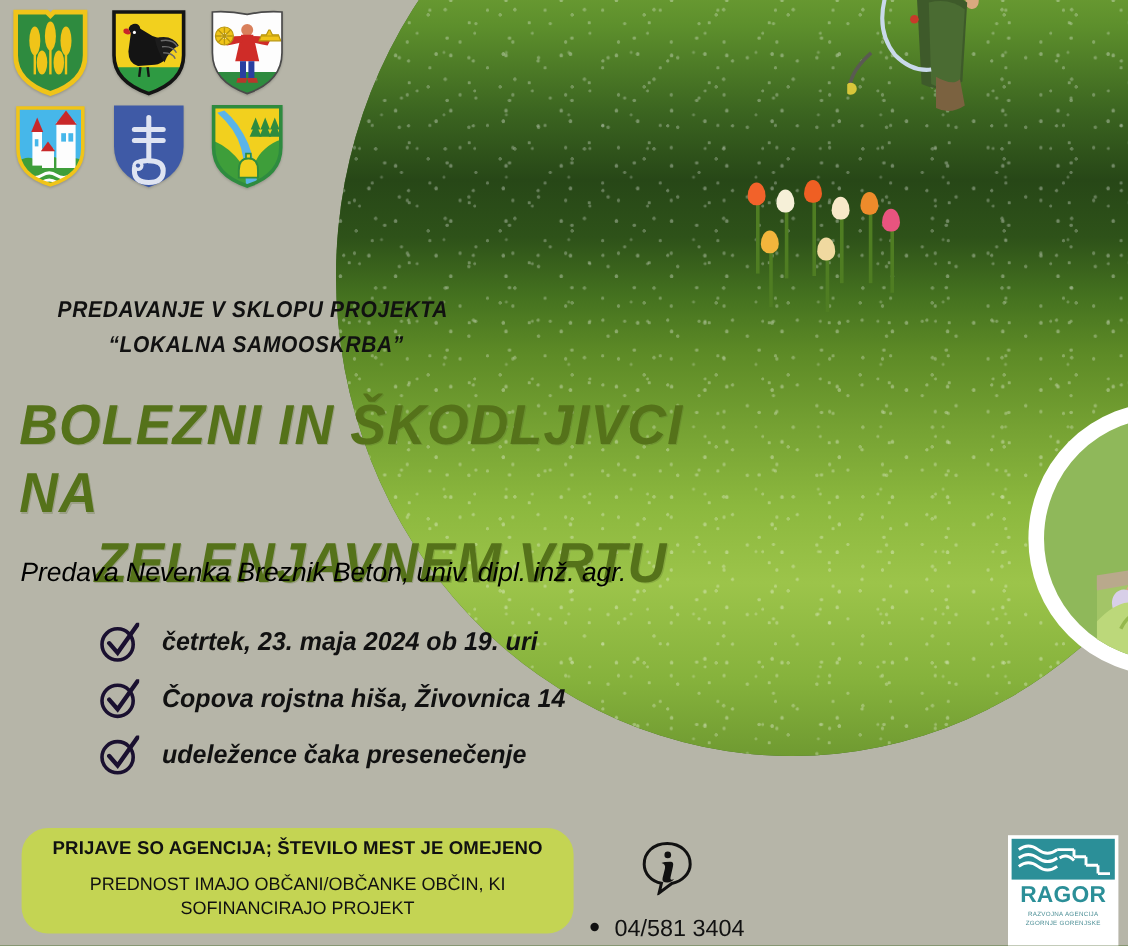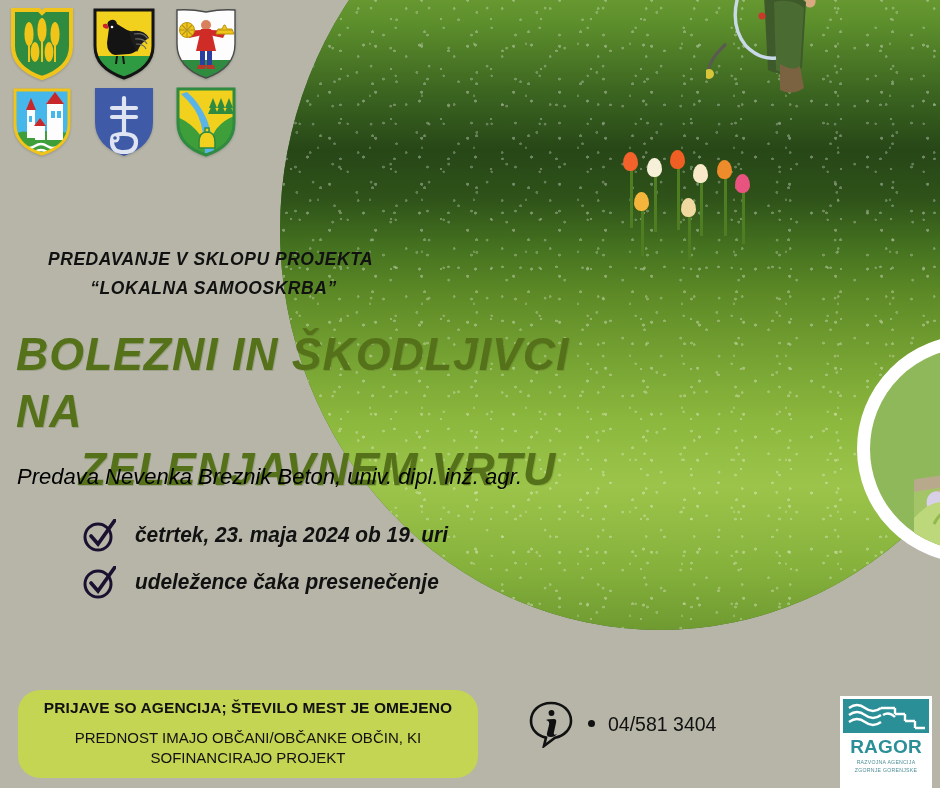--- a/index.html
+++ b/index.html
@@ -119,21 +119,21 @@
   #notice{
     position:absolute; left:18px; top:690px; width:460px; height:88px;
     background:#c4d453; border-radius:22px;
     display:flex; flex-direction:column; align-items:center; justify-content:center;
     padding:4px 14px 6px;
   }
   #notice .n1{ font-size:15.5px; font-weight:bold; color:#111; letter-spacing:.1px; }
   #notice .n2{ font-size:15px; color:#111; text-align:center; line-height:1.3; margin-top:11px; }
 
   
-  #contact{ position:absolute; left:528px; top:700px; display:flex; align-items:center; gap:14px; }
+  #contact{ position:absolute; left:492px; top:700px; display:flex; align-items:center; gap:14px;flex-direction:column; }
   #contact .info-ico{ width:46px; height:48px; flex:0 0 46px; }
   #contact ul{ list-style:none; }
   #contact li{ font-size:19.5px; color:#111; line-height:1.45; display:flex; align-items:baseline; gap:13px; }
   #contact li .dot{ width:7px; height:7px; border-radius:50%; background:#111; flex:0 0 7px; position:relative; top:-4px;}
 
   
   #ragor{ position:absolute; left:840px; top:696px; width:92px; height:104px; background:#fff; padding:3px; }
   #ragor .wave{ height:34px; background:#2b8f98; position:relative; overflow:hidden; }
   #ragor .wname{ text-align:center; color:#2b8f98; font-weight:bold; font-size:19px; letter-spacing:.2px; line-height:1; margin-top:4px; }
   #ragor .wsub{ text-align:center; color:#4d8f96; font-size:5.2px; letter-spacing:.25px; line-height:1.45; margin-top:3px; }
@@ -386,20 +386,27 @@
 <div id="checklist">
 
   <div class="check-row">
     <svg class="check-ico" viewBox="0 0 34 34">
       <circle cx="16" cy="18" r="13" fill="none" stroke="#1a1030" stroke-width="3"></circle>
       <path d="M9 17 l7 8 L33 1" fill="none" stroke="#1a1030" stroke-width="3.6" stroke-linecap="round"></path>
     </svg>
     <span>četrtek, 23. maja 2024 ob 19. uri</span>
   </div>
 
+  <div class="check-row">
+    <svg class="check-ico" viewBox="0 0 34 34">
+      <circle cx="16" cy="18" r="13" fill="none" stroke="#1a1030" stroke-width="3"></circle>
+      <path d="M9 17 l7 8 L33 1" fill="none" stroke="#1a1030" stroke-width="3.6" stroke-linecap="round"></path>
+    </svg>
+    <span>Čopova rojstna hiša, Živovnica 14</span>
+  </div>
 
   <div class="check-row">
     <svg class="check-ico" viewBox="0 0 34 34">
       <circle cx="16" cy="18" r="13" fill="none" stroke="#1a1030" stroke-width="3"></circle>
       <path d="M9 17 l7 8 L33 1" fill="none" stroke="#1a1030" stroke-width="3.6" stroke-linecap="round"></path>
     </svg>
     <span>udeležence čaka presenečenje</span>
   </div>
 </div>
 

